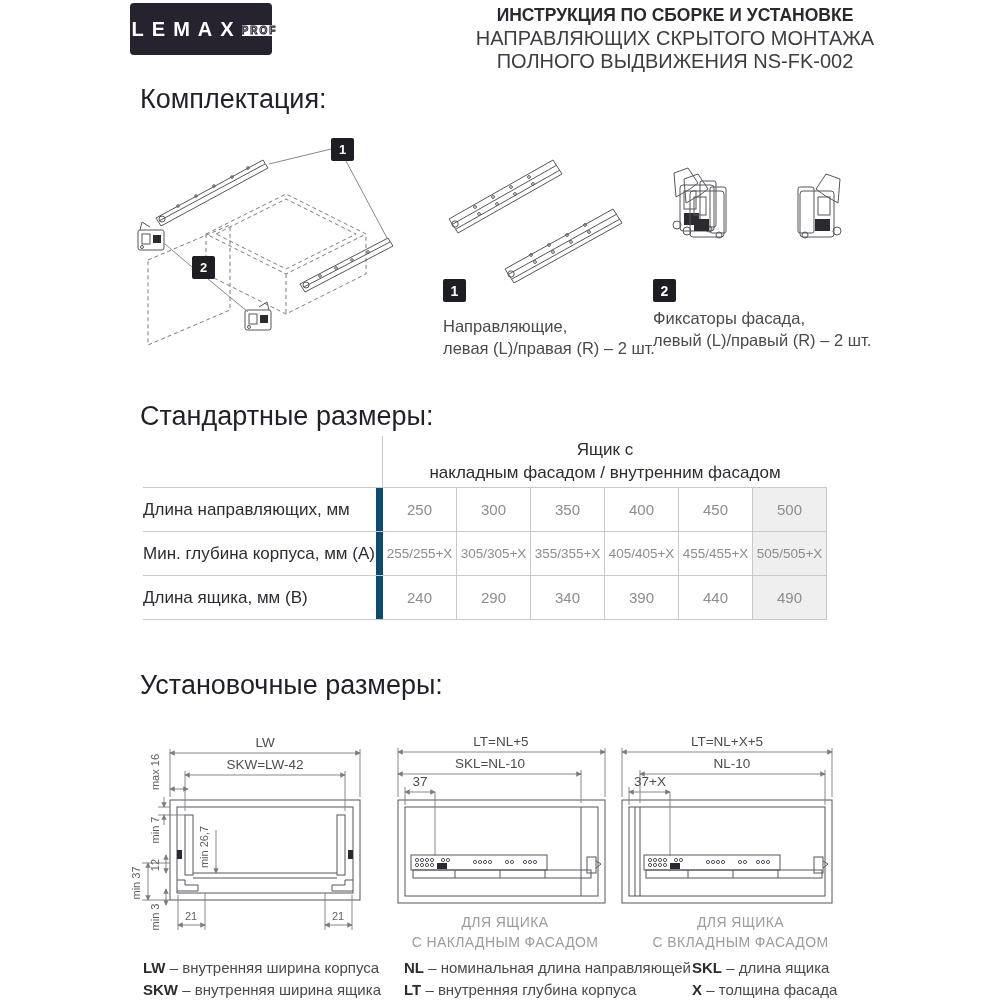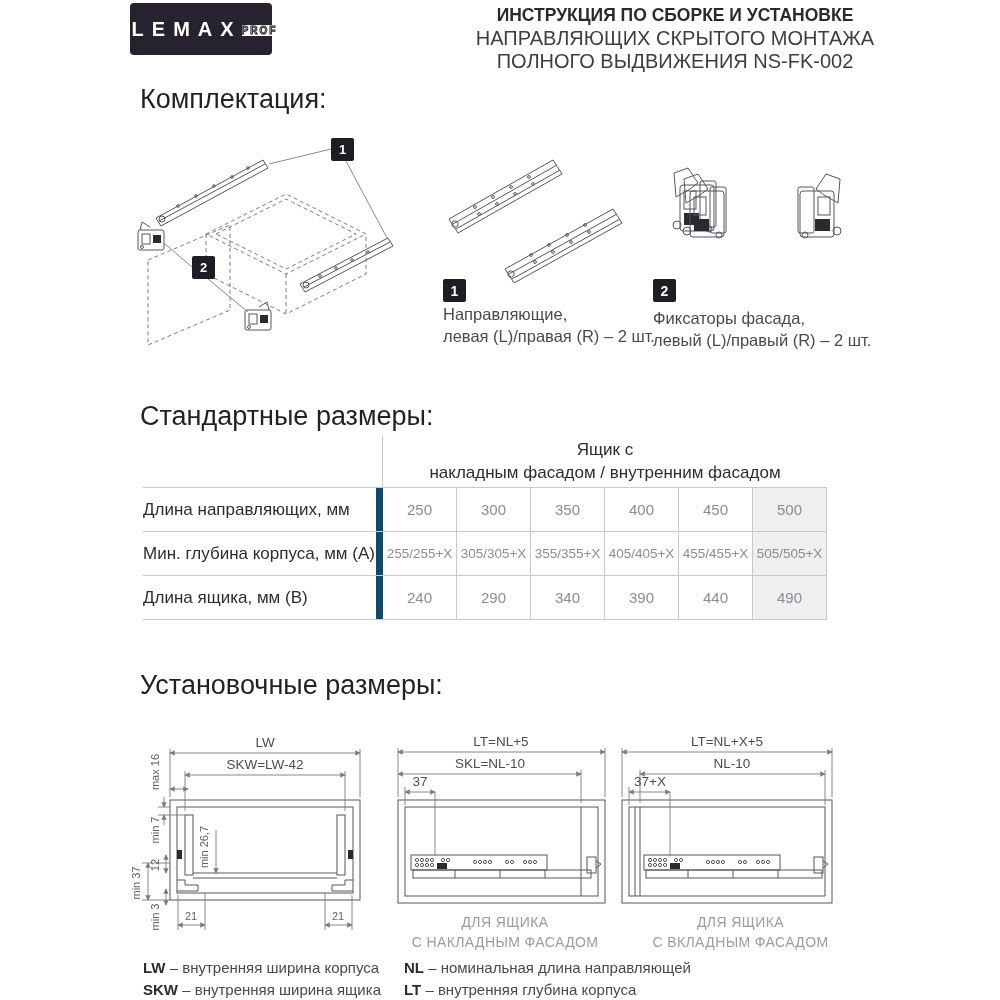--- a/index.html
+++ b/index.html
@@ -175,21 +175,21 @@
       <rect x="38" y="18" width="16" height="46" rx="2"></rect>
       <rect x="22" y="50" width="15" height="12" class="dfill"></rect>
       <circle cx="15" cy="62" r="4"></circle>
       <circle cx="47" cy="66" r="3"></circle>
     </g>
     <use href="#fxc" transform="translate(10,6)"></use>
     <use href="#fxc" transform="translate(190,6) scale(-1,1)"></use>
   </svg>
 
   <div class="abs badge" style="left:443px;top:279px;">1</div>
-  <div class="abs kcap" style="left:443px;top:304px;">
+  <div class="abs kcap" style="left:443px;top:316px;">
     <div>Направляющие,</div>
     <div>левая (L)/правая (R) – 2 шт.</div>
   </div>
   <div class="abs badge" style="left:653px;top:279px;">2</div>
   <div class="abs kcap" style="left:653px;top:308px;">
     <div>Фиксаторы фасада,</div>
     <div>левый (L)/правый (R) – 2 шт.</div>
   </div>
 
   <div class="abs h1" style="left:140px;top:401px;">Стандартные размеры:</div>
@@ -407,14 +407,18 @@
   </div>
 
   <div class="abs leg" style="left:143px;">
     <div><span class="abbr">LW</span> <span>– внутренняя ширина корпуса</span></div>
     <div><span class="abbr">SKW</span> <span>– внутренняя ширина ящика</span></div>
   </div>
   <div class="abs leg" style="left:404px;">
     <div><span class="abbr">NL</span> <span>– номинальная длина направляющей</span></div>
     <div><span class="abbr">LT</span> <span>– внутренняя глубина корпуса</span></div>
   </div>
+  <div class="abs leg" style="left:692px;">
+    <div><span class="abbr">SKL</span> <span>– длина ящика</span></div>
+    <div><span class="abbr">X</span> <span>– толщина фасада</span></div>
+  </div>
 
 </div>
 
 </body></html>

